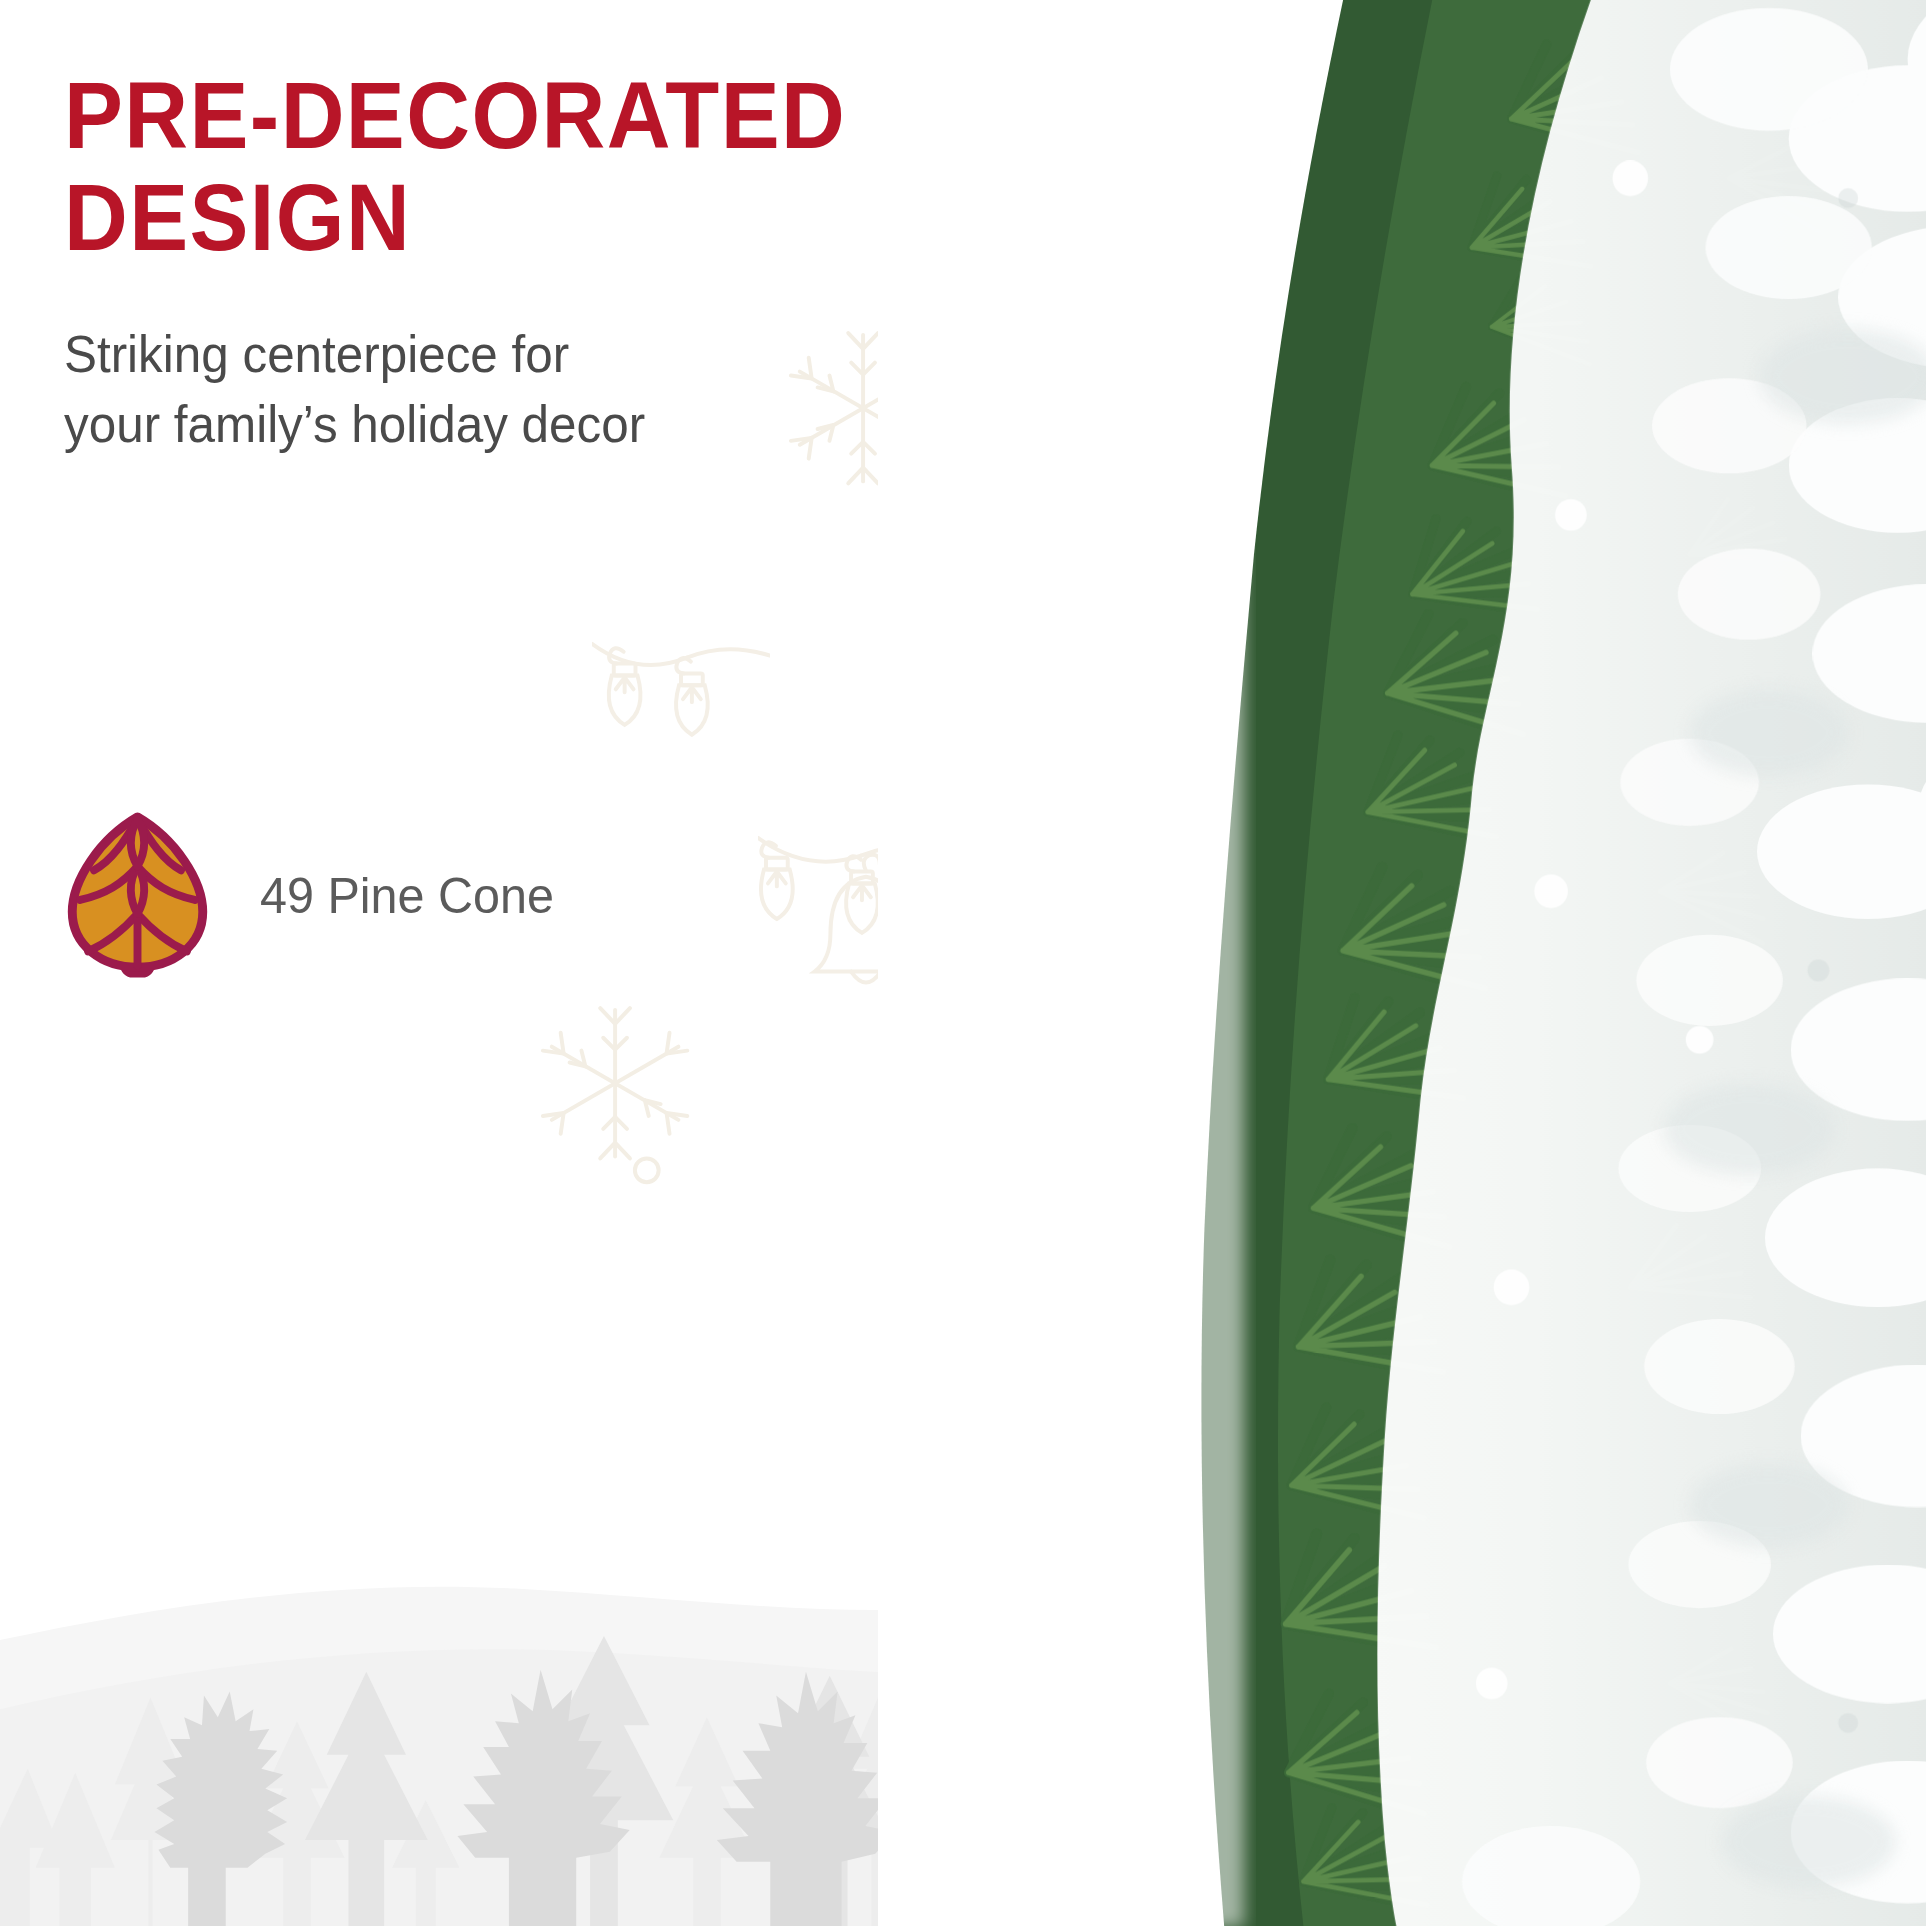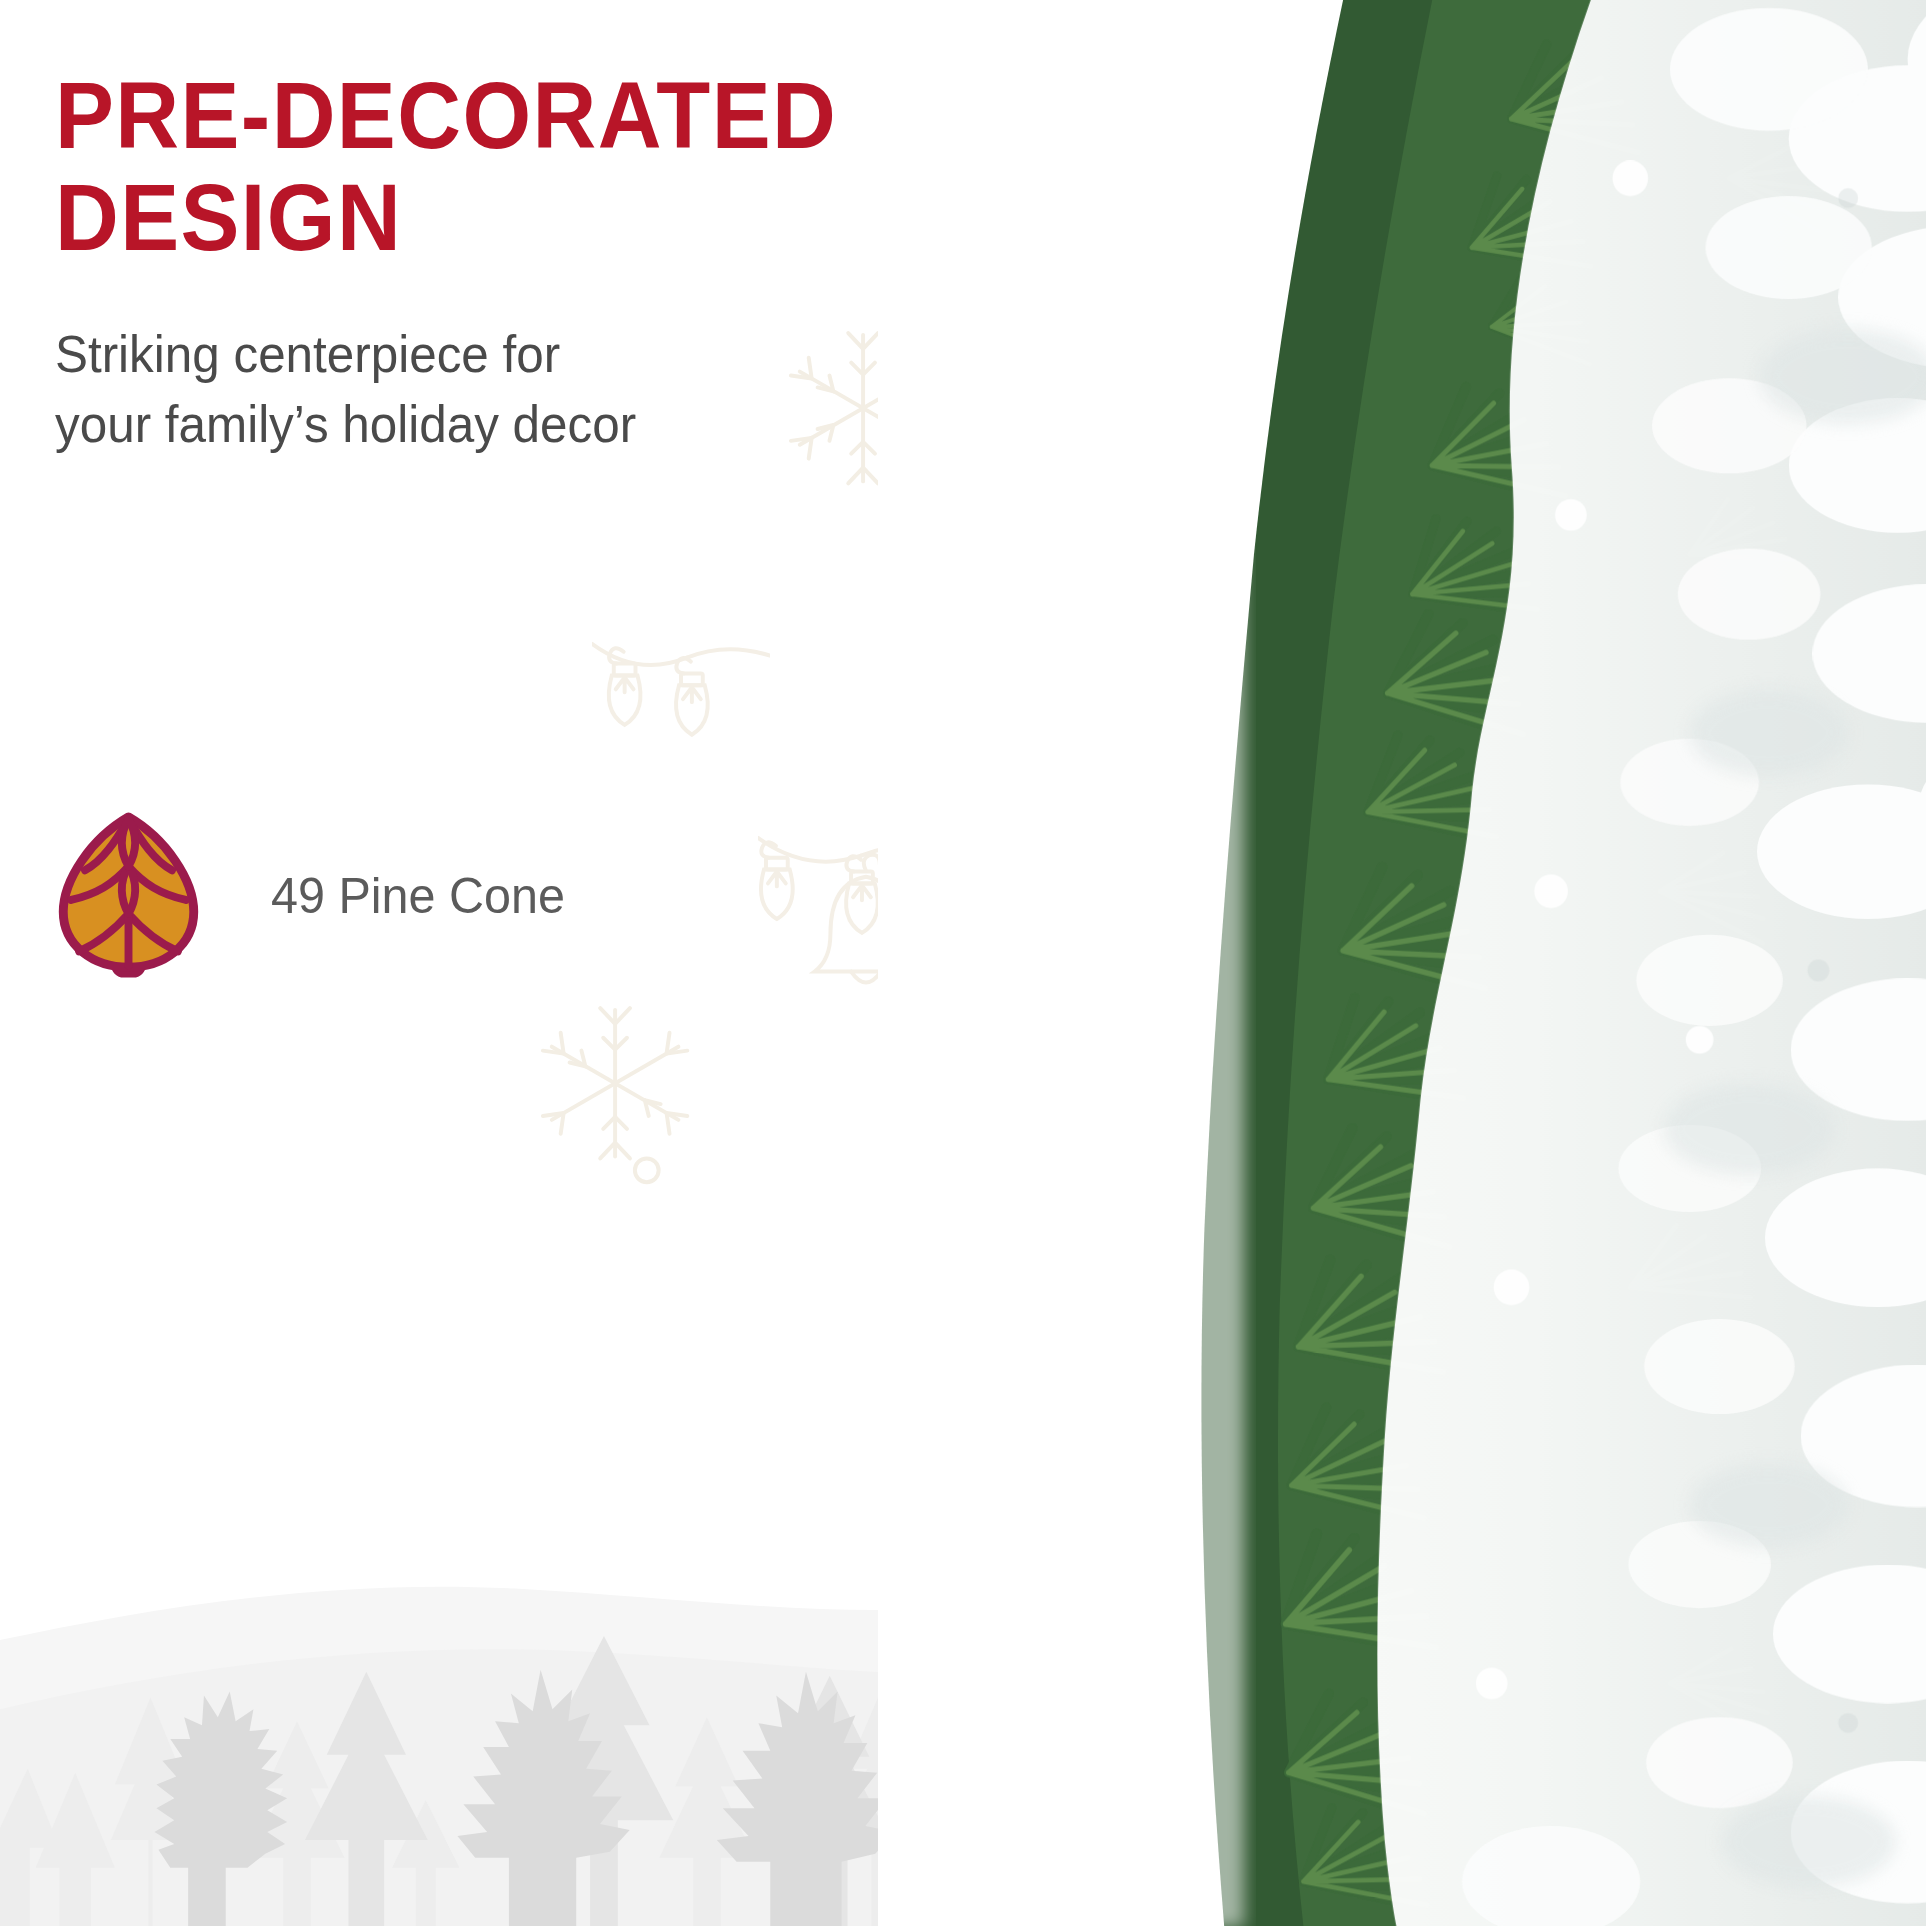--- a/index.html
+++ b/index.html
@@ -17,42 +17,42 @@
   .wm { position:absolute; }
 
   
   .forest { position:absolute; left:0; bottom:0; width:1000px; height:752px; z-index:2; pointer-events:none; }
 
   
   .photo { position:absolute; top:0; right:0; width:1049px; height:1927px; z-index:3; overflow:hidden; }
   .photo svg { display:block; width:100%; height:100%; }
 
   
-  .content { position:absolute; left:4px; top:0; width:1000px; height:1538px; z-index:6; }
+  .content { position:absolute; left:13px; top:0; width:1000px; height:1538px; z-index:6; }
 
   .headline {
     position:absolute; left:51px; top:65px; width:921px;
     font-size:95px; line-height:1.07; font-weight:bold;
     letter-spacing:1.5px;
     font-family:"Liberation Sans Narrow","Liberation Sans",sans-serif;
     transform:scaleX(0.93); transform-origin:left top;
     color:#B81528;
     white-space:pre-line;
   }
   .subhead {
     position:absolute; left:51px; top:319px; width:752px;
     font-size:52px; line-height:1.35; font-weight:400;
     color:#4a4a4a;
     font-family:"Liberation Sans Narrow","Liberation Sans",sans-serif;
     transform:scaleX(0.95); transform-origin:left top;
     white-space:pre-line;
   }
 
   .features { position:absolute; left:51px; top:792px; width:752px; }
-  .feature-row { display:flex; align-items:center; height:208px;gap:20px; }
+  .feature-row { display:flex; align-items:center; height:208px; }
   .feature-icon { width:158px; flex:0 0 158px; display:flex; align-items:center; justify-content:flex-start; }
   .feature-icon svg { display:block; }
   .feature-label {
     font-size:50px; color:#5b5b5b; font-weight:400;
     font-family:"Liberation Sans Narrow","Liberation Sans",sans-serif;
     transform:scaleX(0.97); transform-origin:left center;
     margin-left:38px; white-space:nowrap;
   }
 </style>
 </head>

